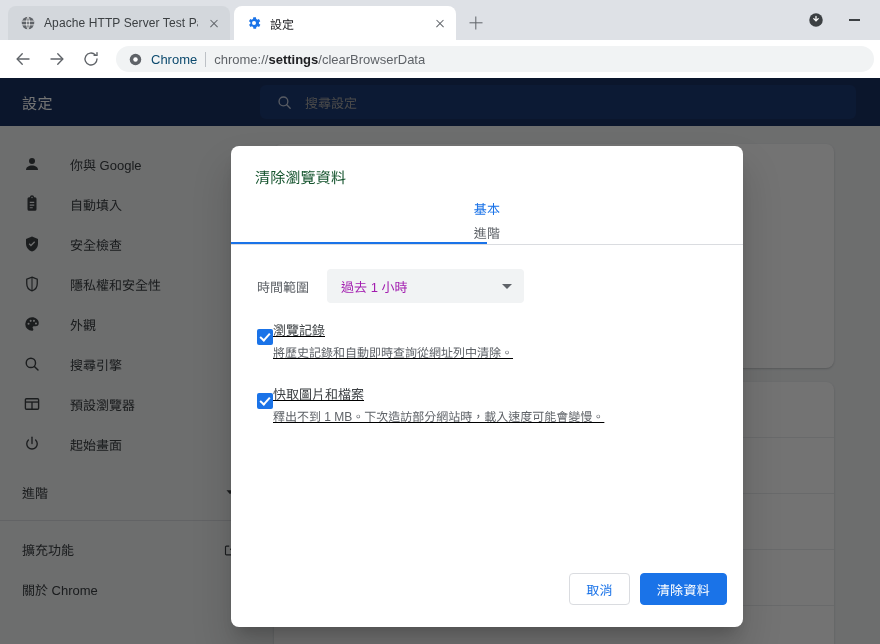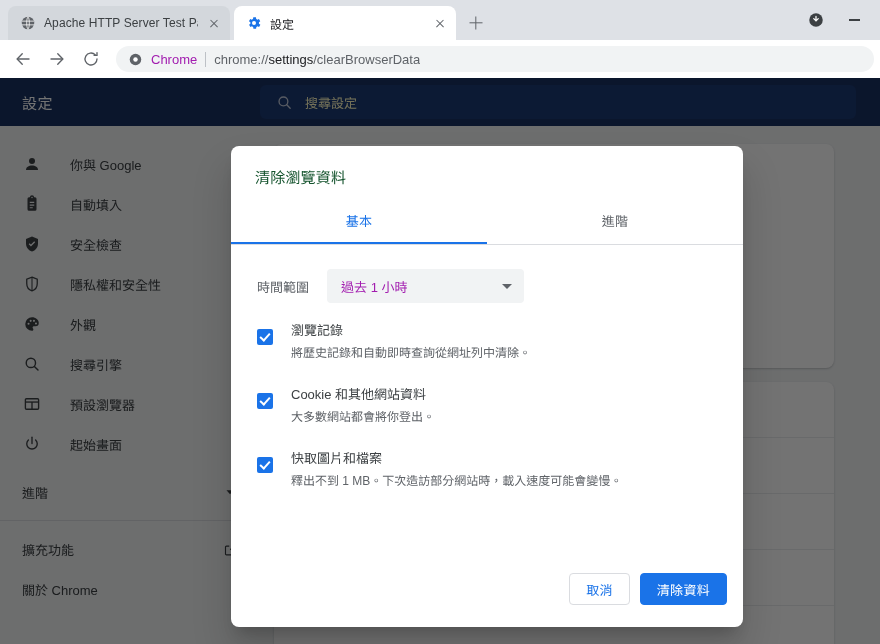--- a/index.html
+++ b/index.html
@@ -159,35 +159,35 @@
     border-radius: 13px;
     display: flex;
     align-items: center;
     gap: 8px;
     padding: 0 12px;
     cursor: text;
     overflow: hidden;
   }
   .omni-scheme {
     font-size: 13px;
-    color: #a21caf;
+    color: #0c4a6e;
     white-space: nowrap;
   }
   .omni-sep {
     width: 1px; height: 15px;
     background: #bdc1c6;
     flex: 0 0 1px;
   }
   .omni-url {
     font-size: 13px;
     color: #5f6368;
     white-space: nowrap;
     overflow: hidden;
   }
-  .omni-url b { color: #202124; font-weight: 400; }
+  .omni-url b { color: #202124; font-weight: 700; }
 
   
   .settings-page {
     position: absolute;
     left: 0; top: 78px;
     width: 880px;
     height: 566px;
     background: #f1f3f4;
     overflow: hidden;
     z-index: 10;
@@ -215,21 +215,21 @@
     margin-right: 24px;
     background: #1c3a73;
     border-radius: 6px;
     display: flex;
     align-items: center;
     gap: 12px;
     padding: 0 16px;
   }
   .settings-search .ph {
     font-size: 13px;
-    color: #fef9c3;
+    color: #a3a3a3;
     text-align: center;
   }
 
   .settings-body {
     position: absolute;
     left: 0; top: 48px;
     width: 880px;
     height: 518px;
     display: flex;
   }
@@ -353,20 +353,21 @@
     font-size: 15px;
     color: #14532d;
     letter-spacing: .2px;
   }
 
   .dialog-tabs {
     position: relative;
     display: flex;
     height: 48px;
     border-bottom: 1px solid #dadce0;
+    flex-direction: column;
   }
   .dtab {
     flex: 1 1 50%;
     display: flex;
     align-items: center;
     justify-content: center;
     font-size: 13px;
     color: #5f6368;
     cursor: pointer;
     letter-spacing: .3px;
@@ -409,23 +410,23 @@
     border-right: 5px solid transparent;
     border-top: 5px solid #5f6368;
   }
 
   .options {
     padding: 18px 24px 0 26px;
     flex: 1 1 auto;
   }
   .option {
     display: flex;
-    gap: 18px;
     margin-bottom: 22px;
     cursor: pointer;
+    text-decoration: underline;
   }
   .checkbox {
     width: 16px; height: 16px;
     flex: 0 0 16px;
     margin-top: 8px;
     border-radius: 2px;
     background: #1a73e8;
     position: relative;
   }
   .checkbox::after {
@@ -662,27 +663,20 @@
     <div class="options">
 
       <div class="option">
         <span class="checkbox"></span>
         <span class="opt-text">
           <span class="opt-title">瀏覽記錄</span>
           <div class="opt-desc">將歷史記錄和自動即時查詢從網址列中清除。</div>
         </span>
       </div>
 
-      <div class="option">
-        <span class="checkbox"></span>
-        <span class="opt-text">
-          <span class="opt-title">Cookie 和其他網站資料</span>
-          <div class="opt-desc">大多數網站都會將你登出。</div>
-        </span>
-      </div>
 
       <div class="option">
         <span class="checkbox"></span>
         <span class="opt-text">
           <span class="opt-title">快取圖片和檔案</span>
           <div class="opt-desc">釋出不到 1 MB。下次造訪部分網站時，載入速度可能會變慢。</div>
         </span>
       </div>
 
     </div>

